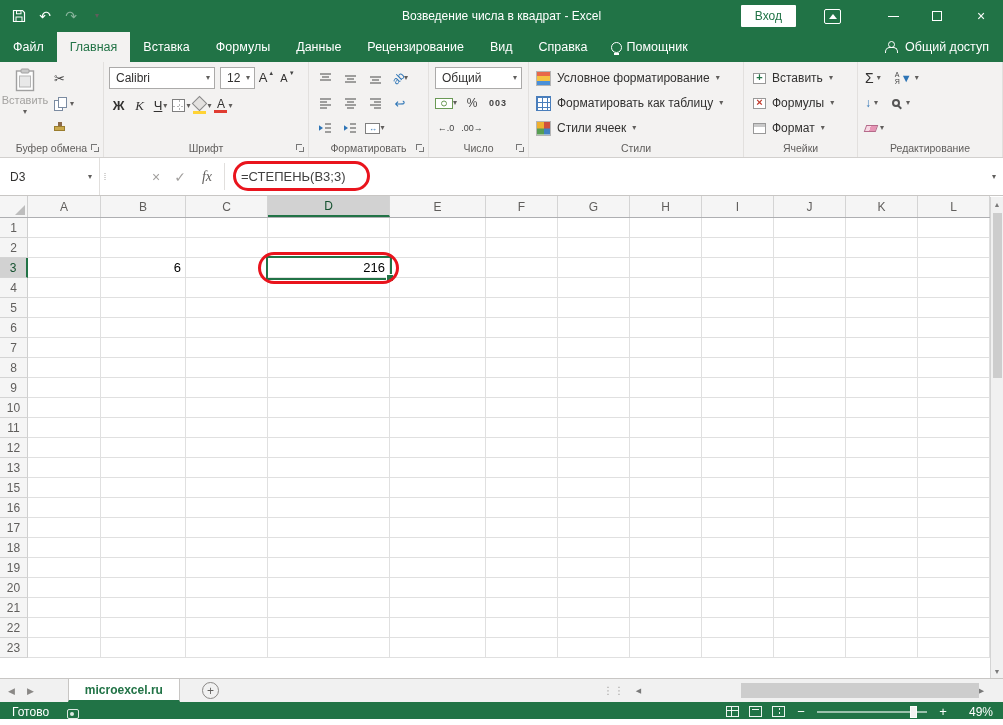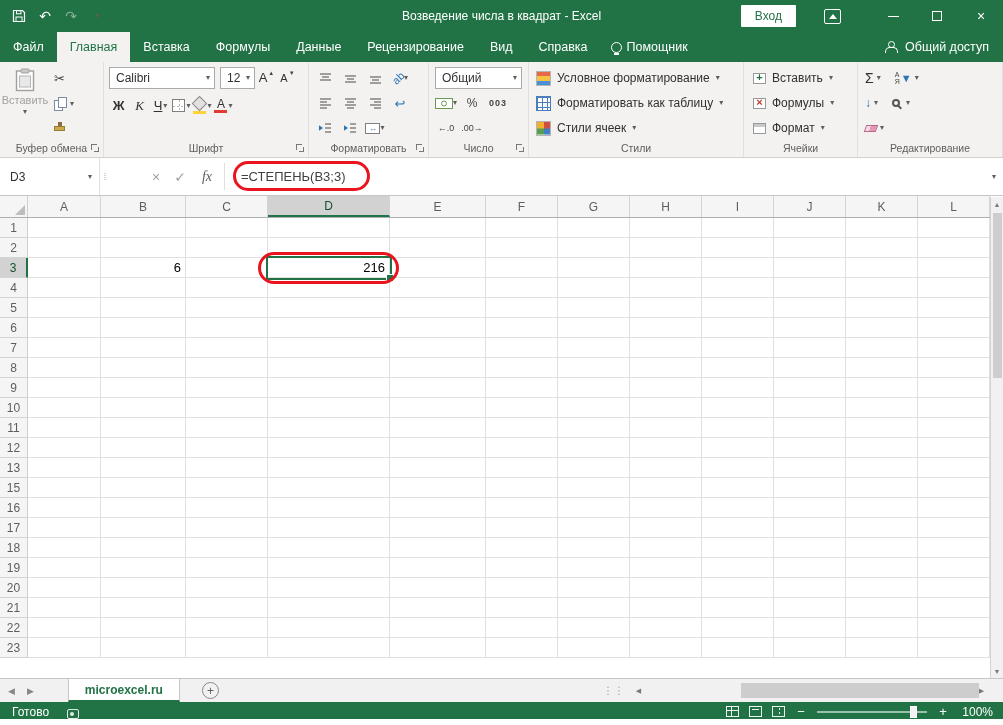--- a/index.html
+++ b/index.html
@@ -921,17 +921,17 @@
     <div class="macro"></div>
     <div class="sb-right">
       <span class="vi vi-normal"></span>
       <span class="vi vi-layout"></span>
       <span class="vi vi-break"></span>
       <span class="zbtn">−</span>
       <span class="ztrack">
           <span class="zthumb"></span>
         </span>
       <span class="zbtn">+</span>
-      <span class="zlabel">100%</span>
+      <span class="zlabel">49%</span>
     </div>
   </div>
 
 </div>
 
 </body></html>

